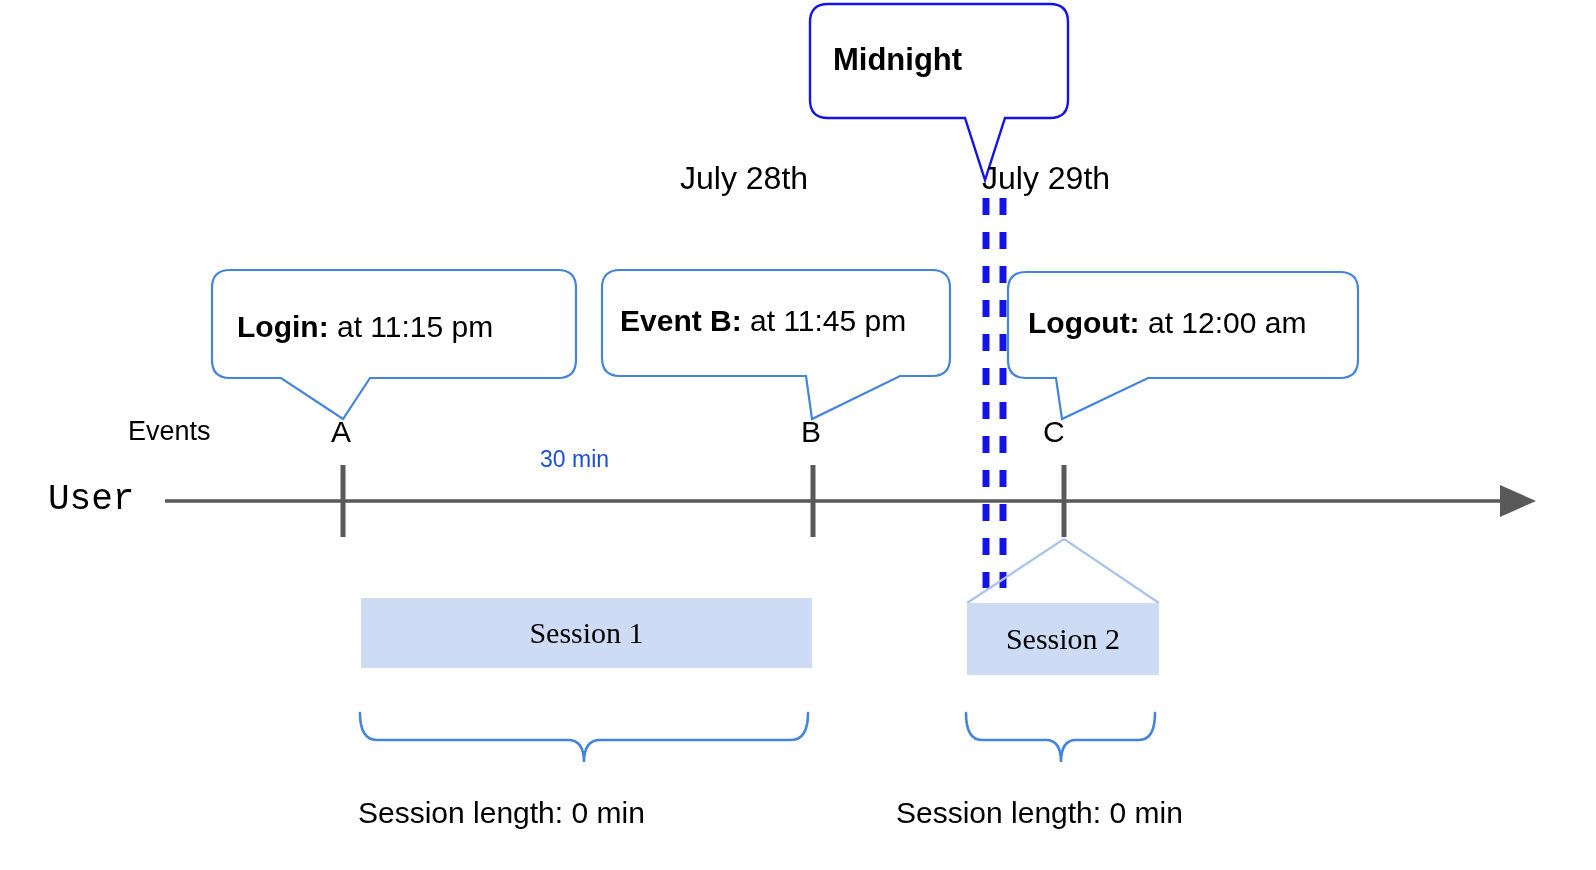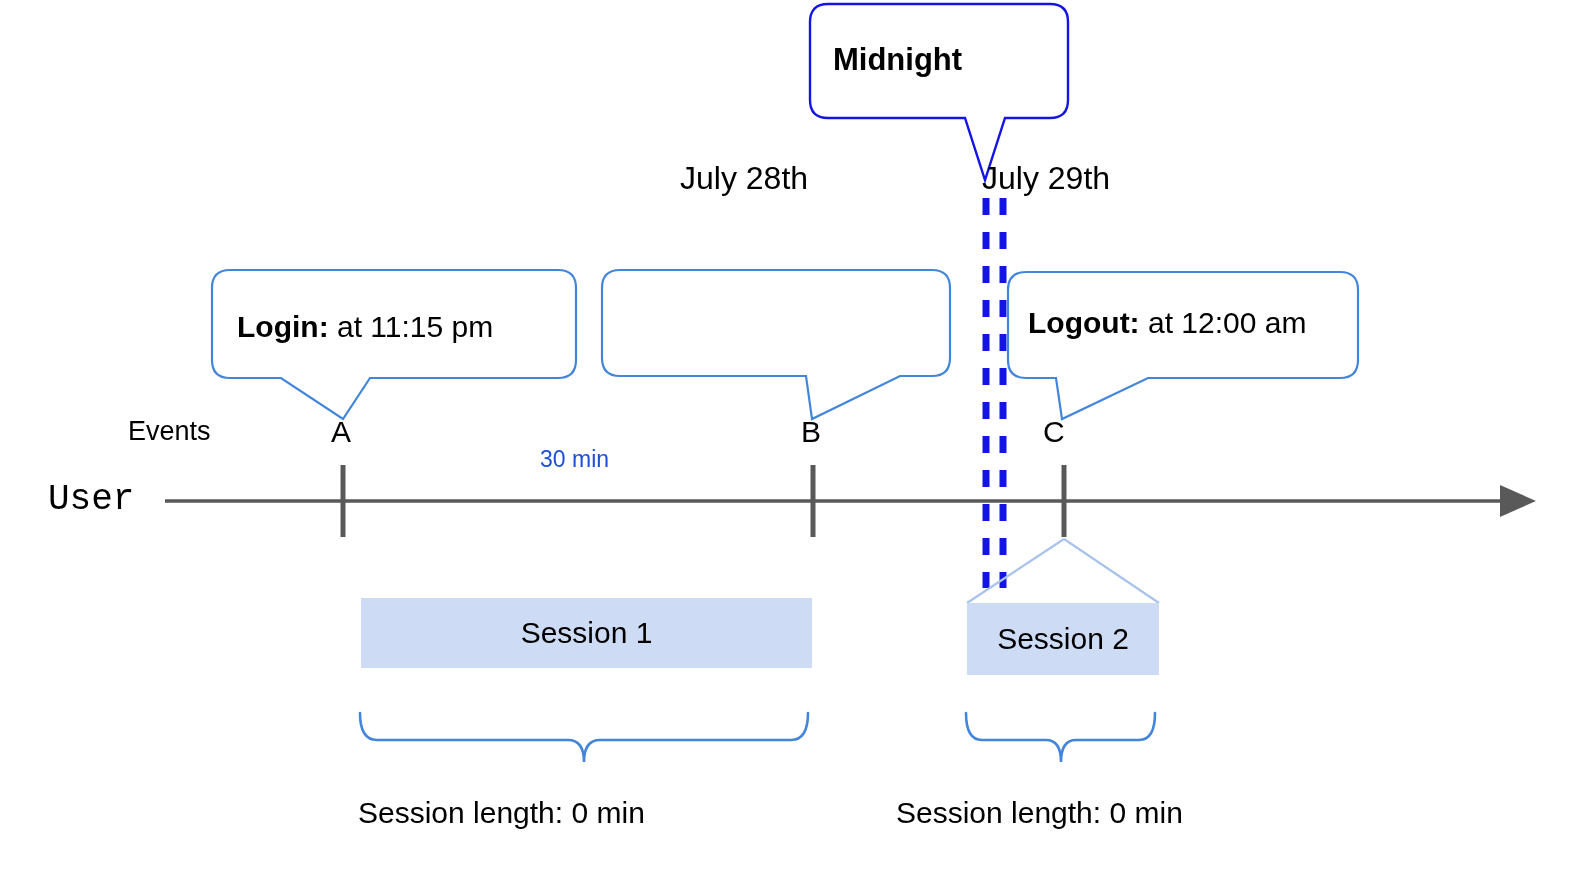--- a/index.html
+++ b/index.html
@@ -73,20 +73,21 @@
   .session-box {
     position: absolute;
     background: #cddbf5;
     display: flex;
     align-items: center;
     justify-content: center;
   }
   .session-box-label {
     font-size: 30px;
     color: #000000;
+    font-family: Liberation Serif, serif;
   }
 
   
   .session-length-label {
     font-size: 30px;
     color: #000000;
   }
 </style>
 </head>
 <body>
@@ -145,20 +146,23 @@
 
   <div class="txt midnight-text" style="left:833px; top:44px;">Midnight</div>
 
   <div class="txt date-label" style="left:680px; top:162px;">July 28th</div>
   <div class="txt date-label" style="left:982px; top:162px;">July 29th</div>
 
   <div class="txt callout-text" style="left:237px; top:306px;margin-top:6px;">
     <span class="strong">Login:</span><span> at 11:15 pm</span>
   </div>
 
+  <div class="txt callout-text" style="left:620px; top:306px;">
+    <span class="strong">Event B:</span><span> at 11:45 pm</span>
+  </div>
 
   <div class="txt callout-text" style="left:1028px; top:308px;">
     <span class="strong">Logout:</span><span> at 12:00 am</span>
   </div>
 
   <div class="txt events-label" style="left:128px; top:418px;">Events</div>
 
   <div class="txt user-label" style="left:48px; top:482px;">User</div>
 
   <div class="txt event-letter" style="left:331px; top:417px;">A</div>

